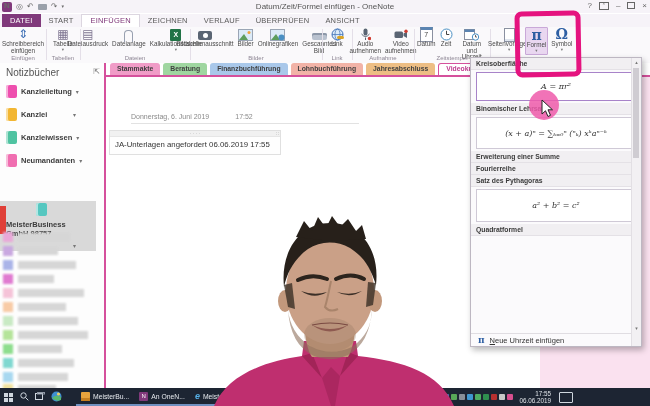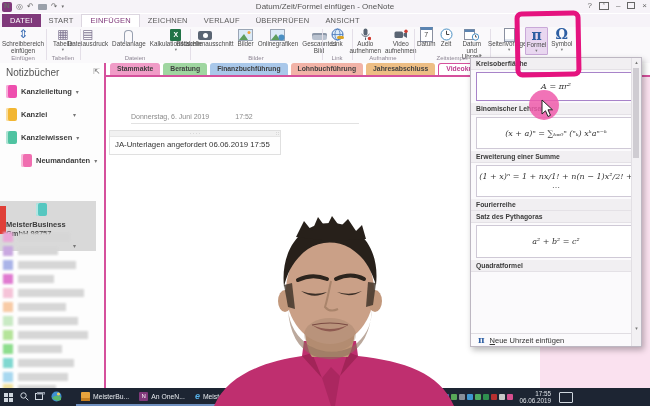--- a/index.html
+++ b/index.html
@@ -357,21 +357,21 @@
     <div class="nbitem" style="top:43px;">
       <span class="bookico" style="background:#f2b632;"></span>
       <span>Kanzlei</span>
       <span class="nbchev">▾</span>
     </div>
     <div class="nbitem" style="top:66px;">
       <span class="bookico" style="background:#4fc3a1;"></span>
       <span>Kanzleiwissen</span>
       <span class="nbchev">▾</span>
     </div>
-    <div class="nbitem" style="top:89px;margin-left:15px;">
+    <div class="nbitem" style="top:89px;">
       <span class="bookico" style="background:#f06eb0;"></span>
       <span>Neumandanten</span>
       <span class="nbchev">▾</span>
     </div>
     <div class="nbitem sel" style="top:138px;">
       <span class="bookico" style="background:#56c7c0;"></span>
       <span>MeisterBusiness GmbH 98757</span>
       <span class="nbchev">▾</span>
     </div>
 
@@ -456,21 +456,20 @@
   </div>
 
   <div class="abs pagepane"></div>
 
   <div class="abs fpanel">
     <div class="fsec-h">Kreisoberfläche</div>
     <div class="fbox sel" style="height:27px;">A = πr²</div>
     <div class="fsec-h">Binomischer Lehrsatz</div>
     <div class="fbox" style="height:30px;">(x + a)ⁿ = ∑ₖ₌₀ⁿ (ⁿₖ) xᵏaⁿ⁻ᵏ</div>
     <div class="fsec-h">Erweiterung einer Summe</div>
-    <div class="fbox" style="height:30px;">(1 + x)ⁿ = 1 + nx/1! + n(n − 1)x²/2! + …</div>
     <div class="fsec-h">Fourierreihe</div>
     <div class="fsec-h">Satz des Pythagoras</div>
     <div class="fbox" style="height:31px;">a² + b² = c²</div>
     <div class="fsec-h">Quadratformel</div>
     <div class="ffooter">
       <span class="fpi">π</span>
       <span><u>N</u><span id="footer-rest">eue Uhrzeit einfügen</span></span>
     </div>
     <div class="fscroll">
       <span class="up">▴</span>

